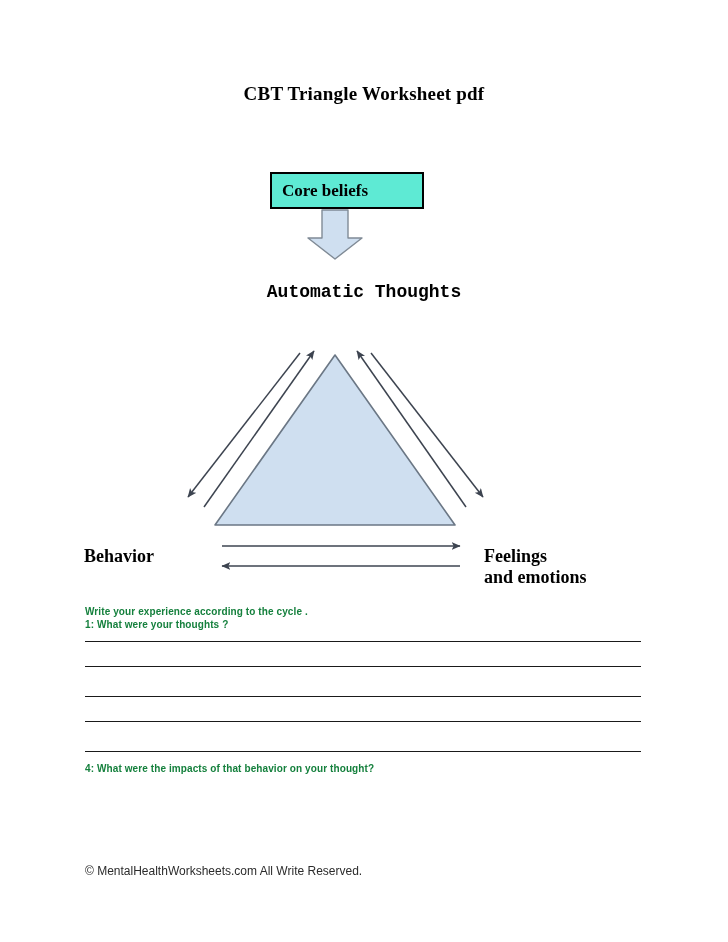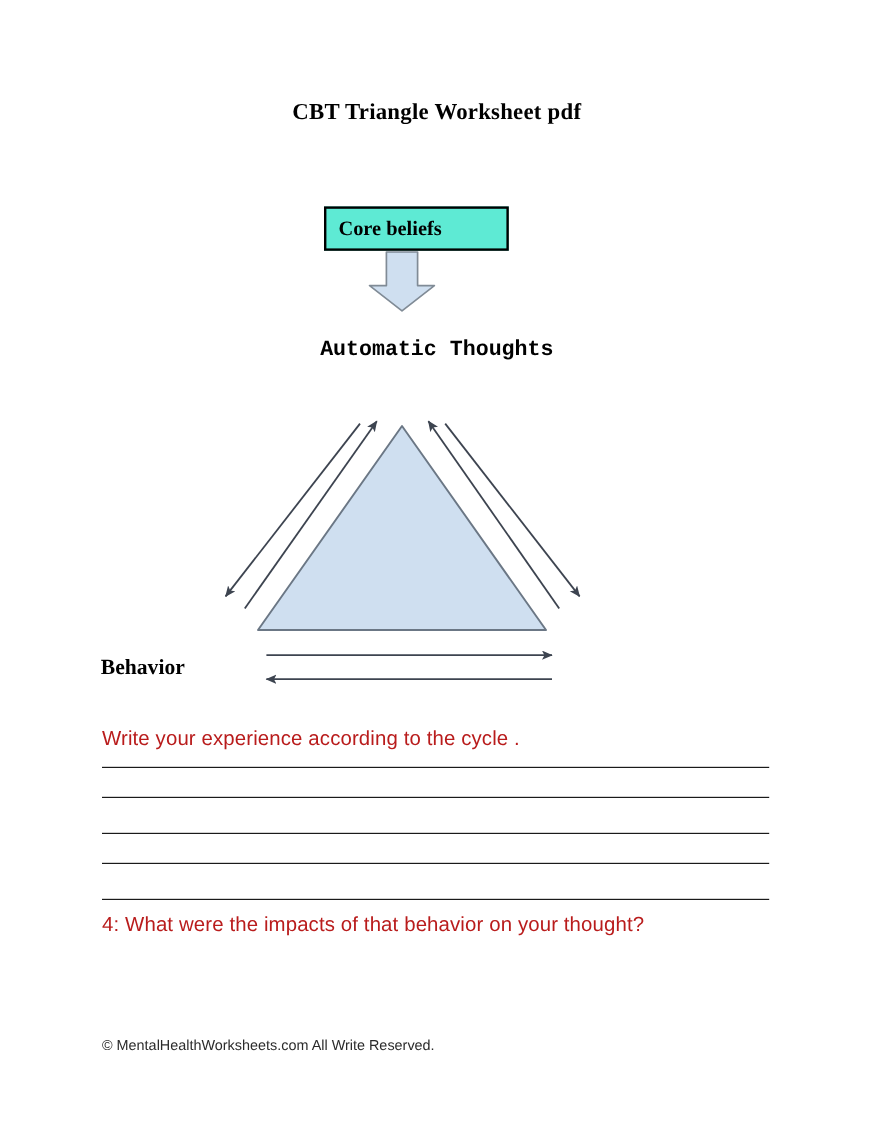--- a/index.html
+++ b/index.html
@@ -101,23 +101,23 @@
 
   
   .worksheet {
     position: absolute;
     left: 85px;
     top: 606px;
     width: 556px;
     font-family: "Liberation Sans", "DejaVu Sans", sans-serif;
   }
   .q-text {
-    font-size: 17px;
-    font-weight: normal;
-    color: #b91c1c;
+    font-size: 10px;
+    font-weight: bold;
+    color: #15803d;
     white-space: nowrap;
     letter-spacing: 0.1px;
   }
   .intro-line { margin-bottom: 2px; }
   .rule {
     width: 556px;
     height: 0;
     border-top: 1.6px solid #1a1a1a;
   }
   .spacer-sm { height: 11px; }
@@ -167,25 +167,30 @@
 
     <line x1="371" y1="353" x2="483" y2="497" stroke="#3d4450" stroke-width="1.5" marker-end="url(#arrowhead)"></line>
 
     <line x1="222" y1="546" x2="460" y2="546" stroke="#3d4450" stroke-width="1.5" marker-end="url(#arrowhead)"></line>
 
     <line x1="460" y1="566" x2="222" y2="566" stroke="#3d4450" stroke-width="1.5" marker-end="url(#arrowhead)"></line>
   </svg>
 
   <div class="label-behavior">Behavior</div>
 
+  <div class="label-feelings">
+    <span>Feelings</span>
+    <span>and emotions</span>
+  </div>
 
   <div class="worksheet">
 
     <div class="q-text intro-line">Write your experience according to the cycle .</div>
 
+    <div class="q-text">1: What were your thoughts ?</div>
     <div class="spacer-sm"></div>
     <div class="rule"></div>
     <div class="spacer-lg"></div>
     <div class="rule"></div>
 
     <div class="spacer-md"></div>
     <div class="spacer-sm"></div>
     <div class="rule"></div>
     <div class="spacer-lg"></div>
     <div class="rule"></div>

